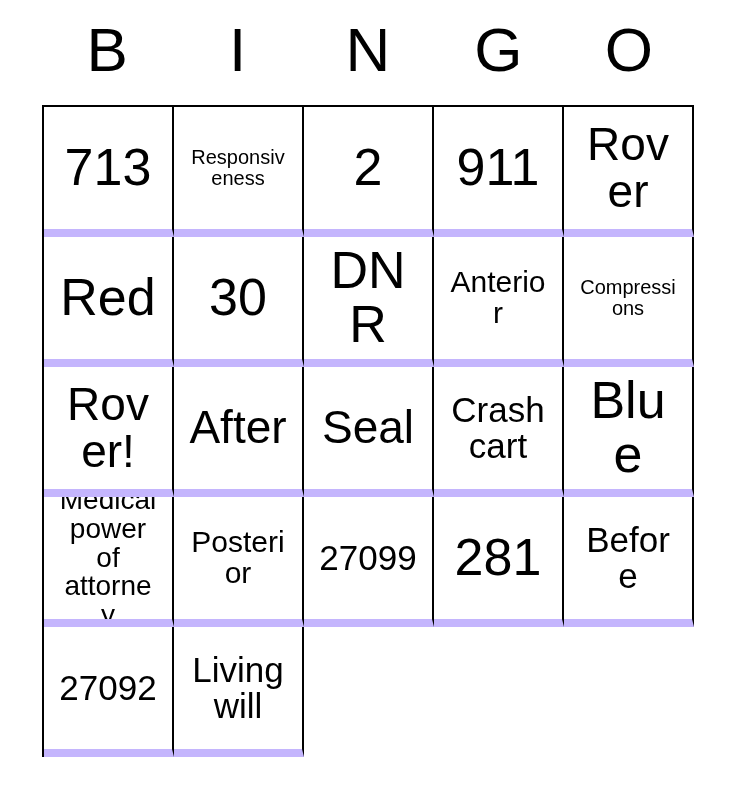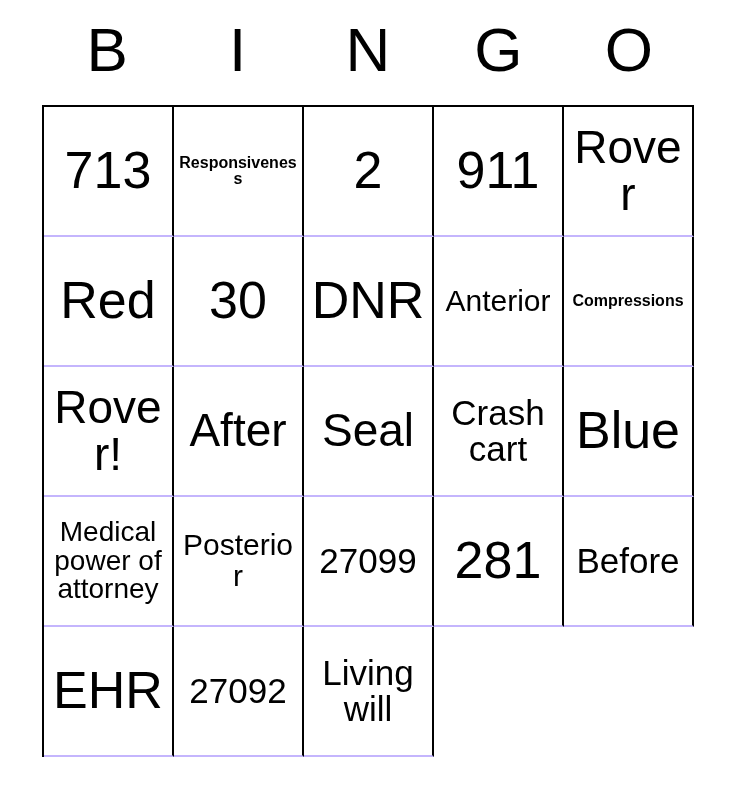--- a/index.html
+++ b/index.html
@@ -44,43 +44,43 @@
   .grid {
     display: grid;
     grid-template-columns: repeat(5, 1fr);
     grid-template-rows: repeat(5, 130px);
     border-top: 2px solid #000;
     border-left: 2px solid #000;
     box-sizing: content-box;
   }
   .cell {
     border-right: 2px solid #000;
-    border-bottom: 2px solid #c4b5fd;
+    border-bottom: 8px solid #c4b5fd;
     display: flex;
     align-items: center;
     justify-content: center;
     text-align: center;
     box-sizing: border-box;
-    padding: 1px 4px;
+    padding: 1px 14px;
     overflow: hidden;
   }
   .cell-text {
     display: block;
     width: 100%;
     line-height: 1.03;
     word-wrap: break-word;
   }
 
   
   .fs-xl   { font-size: 52px; }
   .fs-lg   { font-size: 46px; }
   .fs-md   { font-size: 35px; }
   .fs-sm   { font-size: 30px; }
   .fs-xs   { font-size: 28px; }
-  .fs-xxs  { font-size: 16px; font-weight: bold; }
+  .fs-xxs  { font-size: 20px; }
 </style>
 </head>
 <body>
 
 <div class="card">
 
   <div class="header-row">
     <div class="header-cell">B</div>
     <div class="header-cell">I</div>
     <div class="header-cell">N</div>
@@ -148,23 +148,20 @@
         <span class="cell-text fs-md">27099</span>
       </div>
 
     <div class="cell">
         <span class="cell-text fs-xl">281</span>
       </div>
     <div class="cell">
         <span class="cell-text fs-md">Before</span>
       </div>
     <div class="cell">
-        <span class="cell-text fs-xl">EHR</span>
-      </div>
-    <div class="cell">
         <span class="cell-text fs-md">27092</span>
       </div>
     <div class="cell">
         <span class="cell-text fs-md">Living will</span>
       </div>
 
   </div>
 </div>
 
 </body></html>

